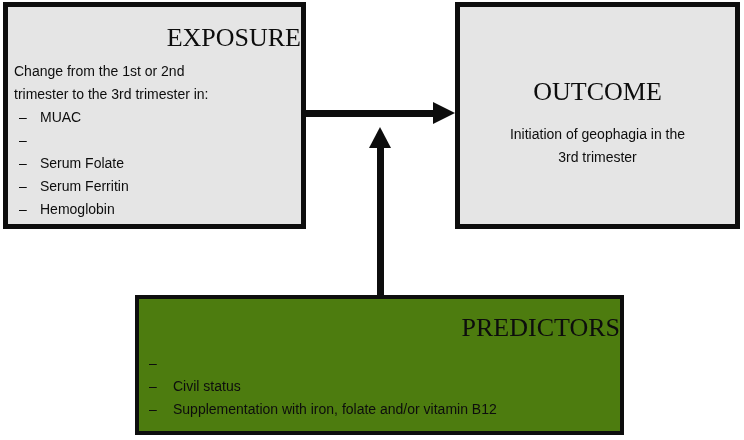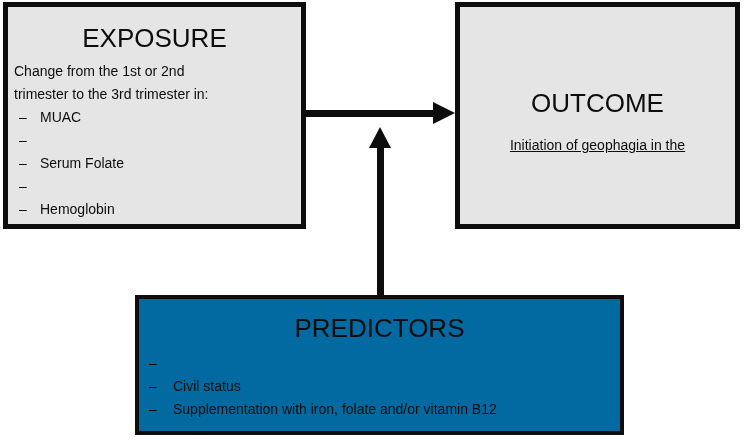--- a/index.html
+++ b/index.html
@@ -15,21 +15,21 @@
     font-family: "Liberation Sans", sans-serif;
     color: #0d0d0d;
     overflow: hidden;
   }
   .box {
     position: absolute;
     box-sizing: border-box;
     border: 5px solid #0d0d0d;
   }
   .box-gray { background: #e5e5e5; }
-  .box-white { background: #0369a1; border-width: 4px; }
+  .box-white { background: #4d7c0f; border-width: 4px; }
 
   .box-exposure {
     left: 3px; top: 2px;
     width: 303px; height: 227px;
   }
   .box-outcome {
     left: 455px; top: 2px;
     width: 285px; height: 227px;
     display: flex;
     flex-direction: column;
@@ -38,22 +38,23 @@
     padding-top: 14px;
   }
   .box-predictors {
     left: 135px; top: 295px;
     width: 489px; height: 140px;
   }
 
   .box-title {
     font-size: 26px;
     line-height: 30px;
-    text-align: center;
+    text-align: right;
     white-space: nowrap;
+    font-family: Liberation Serif, serif;
   }
   .box-exposure .box-title { margin-top: 16px; }
   .box-predictors .box-title { margin-top: 14px; }
 
   .body-text {
     font-size: 14px;
     line-height: 23px;
   }
 
   .exposure-intro {
@@ -77,21 +78,20 @@
     display: inline-block;
   }
   .box-exposure .dash { width: 21px; }
   .box-predictors .dash { width: 24px; }
 
   .dash-item .item-label { white-space: nowrap; }
 
   .outcome-body {
     text-align: center;
     margin-top: 16px;
-    text-decoration: underline;
   }
   .outcome-line { white-space: nowrap; }
 
   
   .arrow-part { position: absolute; }
   .h-arrow-line {
     left: 306px; top: 110px;
     width: 128px; height: 7px;
     background: #0d0d0d;
   }
@@ -133,32 +133,34 @@
       </div>
       <div class="dash-item">
         <span class="dash">–</span>
       </div>
       <div class="dash-item">
         <span class="dash">–</span>
         <span class="item-label">Serum Folate</span>
       </div>
       <div class="dash-item">
         <span class="dash">–</span>
+        <span class="item-label">Serum Ferritin</span>
       </div>
       <div class="dash-item">
         <span class="dash">–</span>
         <span class="item-label">Hemoglobin</span>
       </div>
     </div>
   </div>
 
   <div class="box box-gray box-outcome">
     <div class="box-title">OUTCOME</div>
     <div class="body-text outcome-body">
       <div class="outcome-line">Initiation of geophagia in the</div>
+      <div class="outcome-line">3rd trimester</div>
     </div>
   </div>
 
   <div class="box box-white box-predictors">
     <div class="box-title">PREDICTORS</div>
     <div class="body-text dash-list">
       <div class="dash-item">
         <span class="dash">–</span>
       </div>
       <div class="dash-item">

